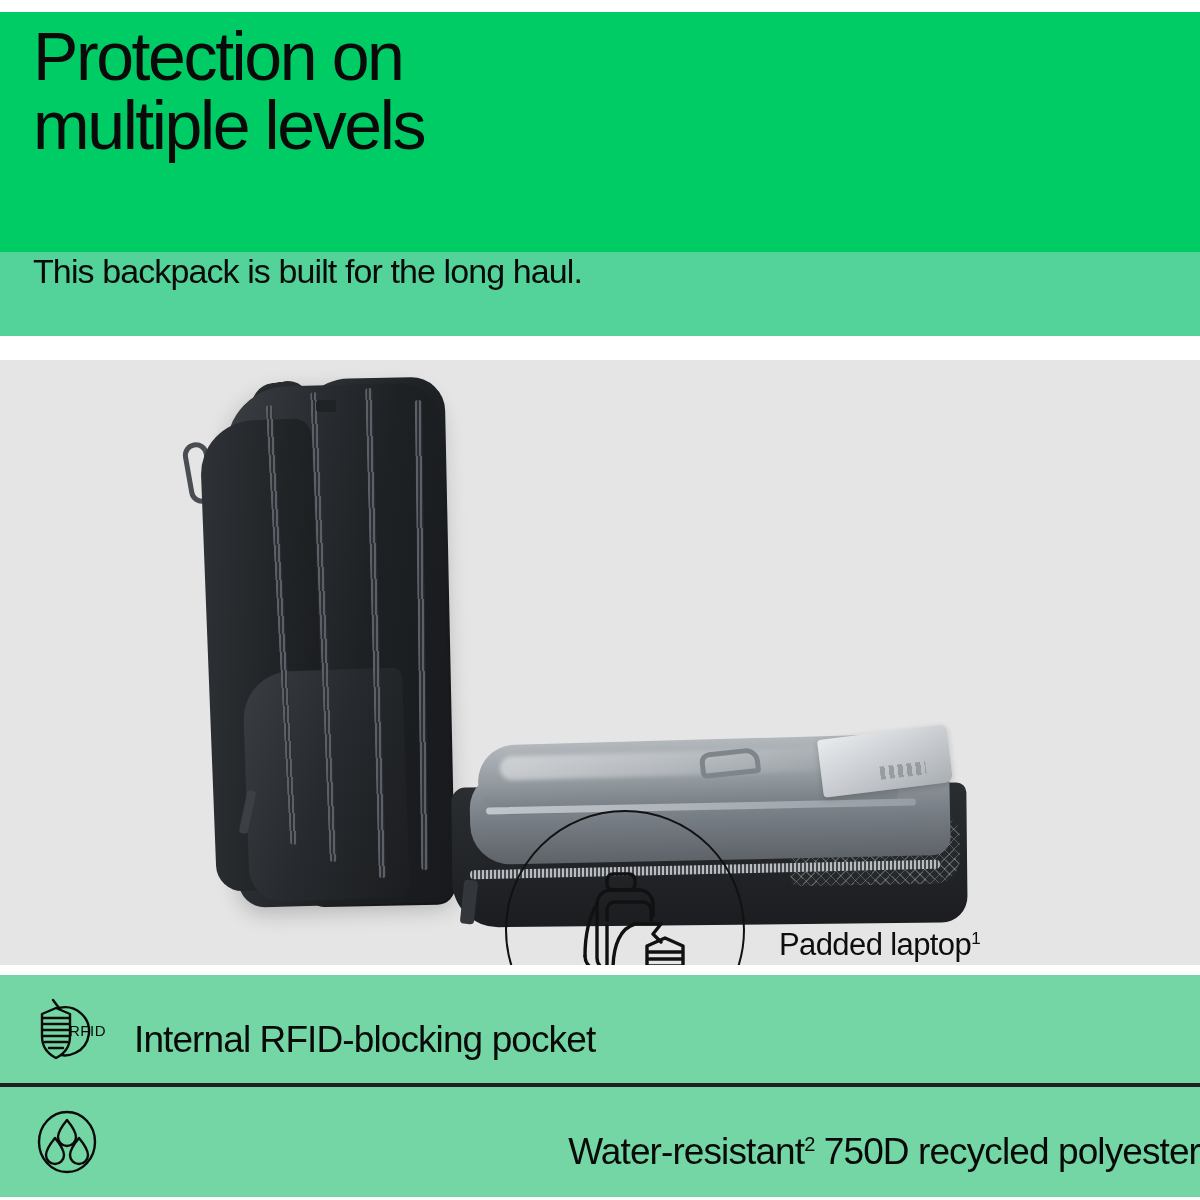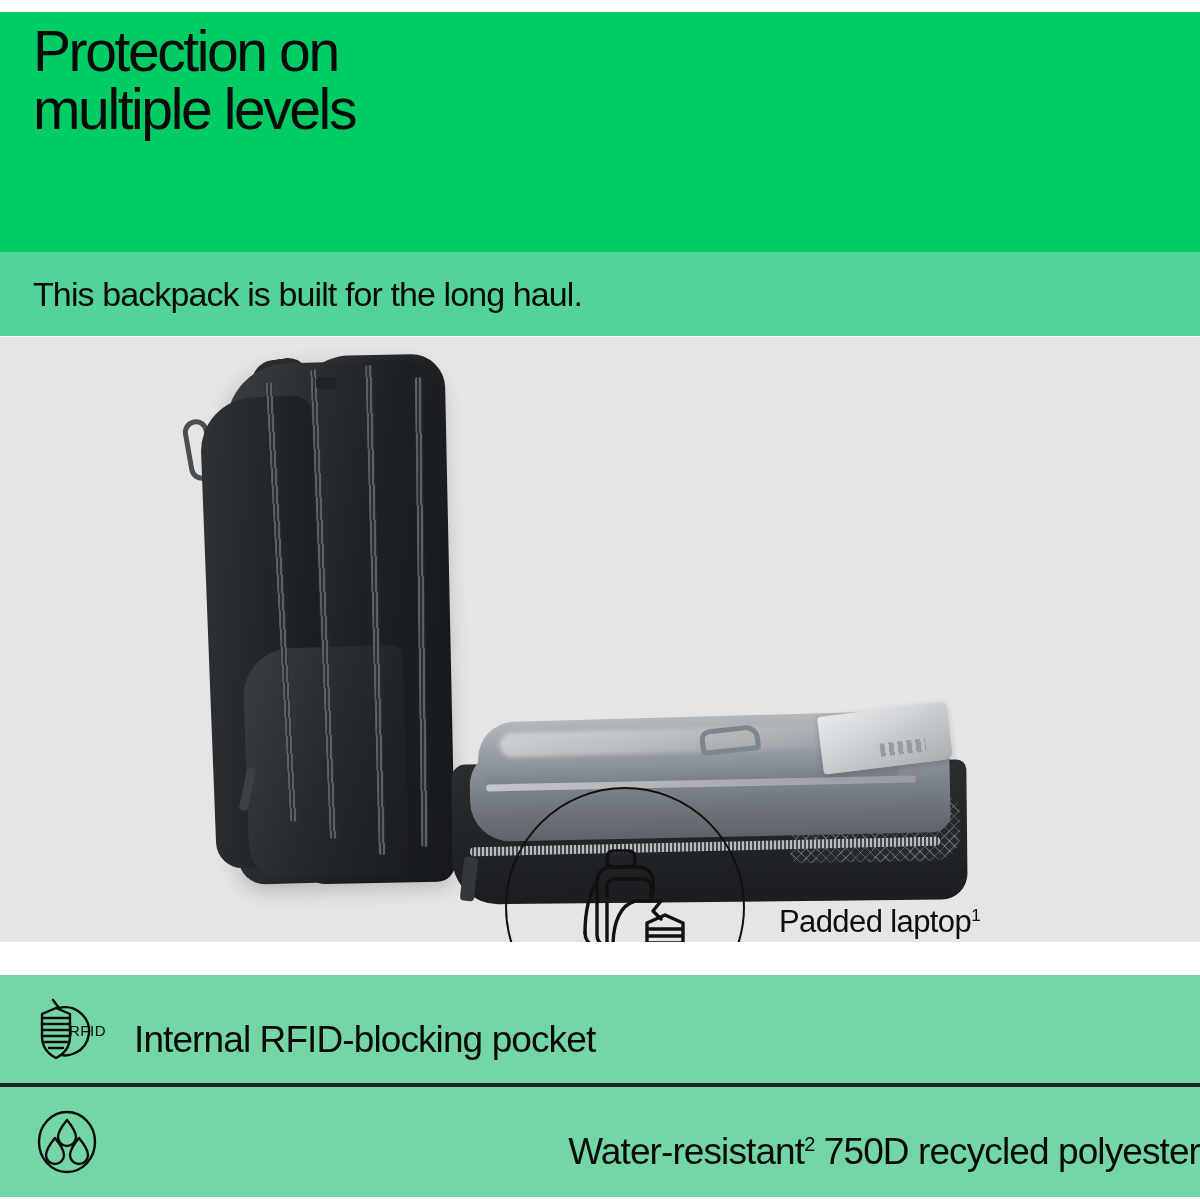--- a/index.html
+++ b/index.html
@@ -12,45 +12,45 @@
   .page { position: relative; width: 1200px; height: 1200px; background:#ffffff; }
 
   
   .header-band {
     position: absolute; left: 0; top: 12px; width: 1200px; height: 240px;
     background: #00cc66;
   }
   .headline {
     position: absolute; left: 33px; top: 10px;
     width: 900px;
-    font-size: 57px;
+    font-size: 68px;
     line-height: 1.02;
     font-weight: 400;
     letter-spacing: -2.4px;
     color: #0a0a0a;
     white-space: pre-line;
   }
 
   
   .subtitle-band {
     position: absolute; left: 0; top: 252px; width: 1200px; height: 84px;
     background: #53d399;
-    display: flex; align-items: center;
+    display: flex; align-items: flex-start;
   }
   .subtitle {
     margin-left: 33px;
     font-size: 34px;
     letter-spacing: -0.9px;
     color: #0a0a0a;
     font-weight: 400;
   }
 
   
   .photo-area {
-    position: absolute; left: 0; top: 337px; width: 1200px; height: 605px;
+    position: absolute; left: 0; top: 360px; width: 1200px; height: 605px;
     background: #e5e5e5;
     overflow: hidden;
   }
 
   
   .bp { position: absolute; }
   .bp-main {
     left: 232px; top: 25px; width: 215px; height: 520px;
     background: linear-gradient(100deg,#3b3e42 0%,#2b2e32 28%,#1e2124 58%,#17191c 100%);
     border-radius: 62px 40px 16px 26px;

